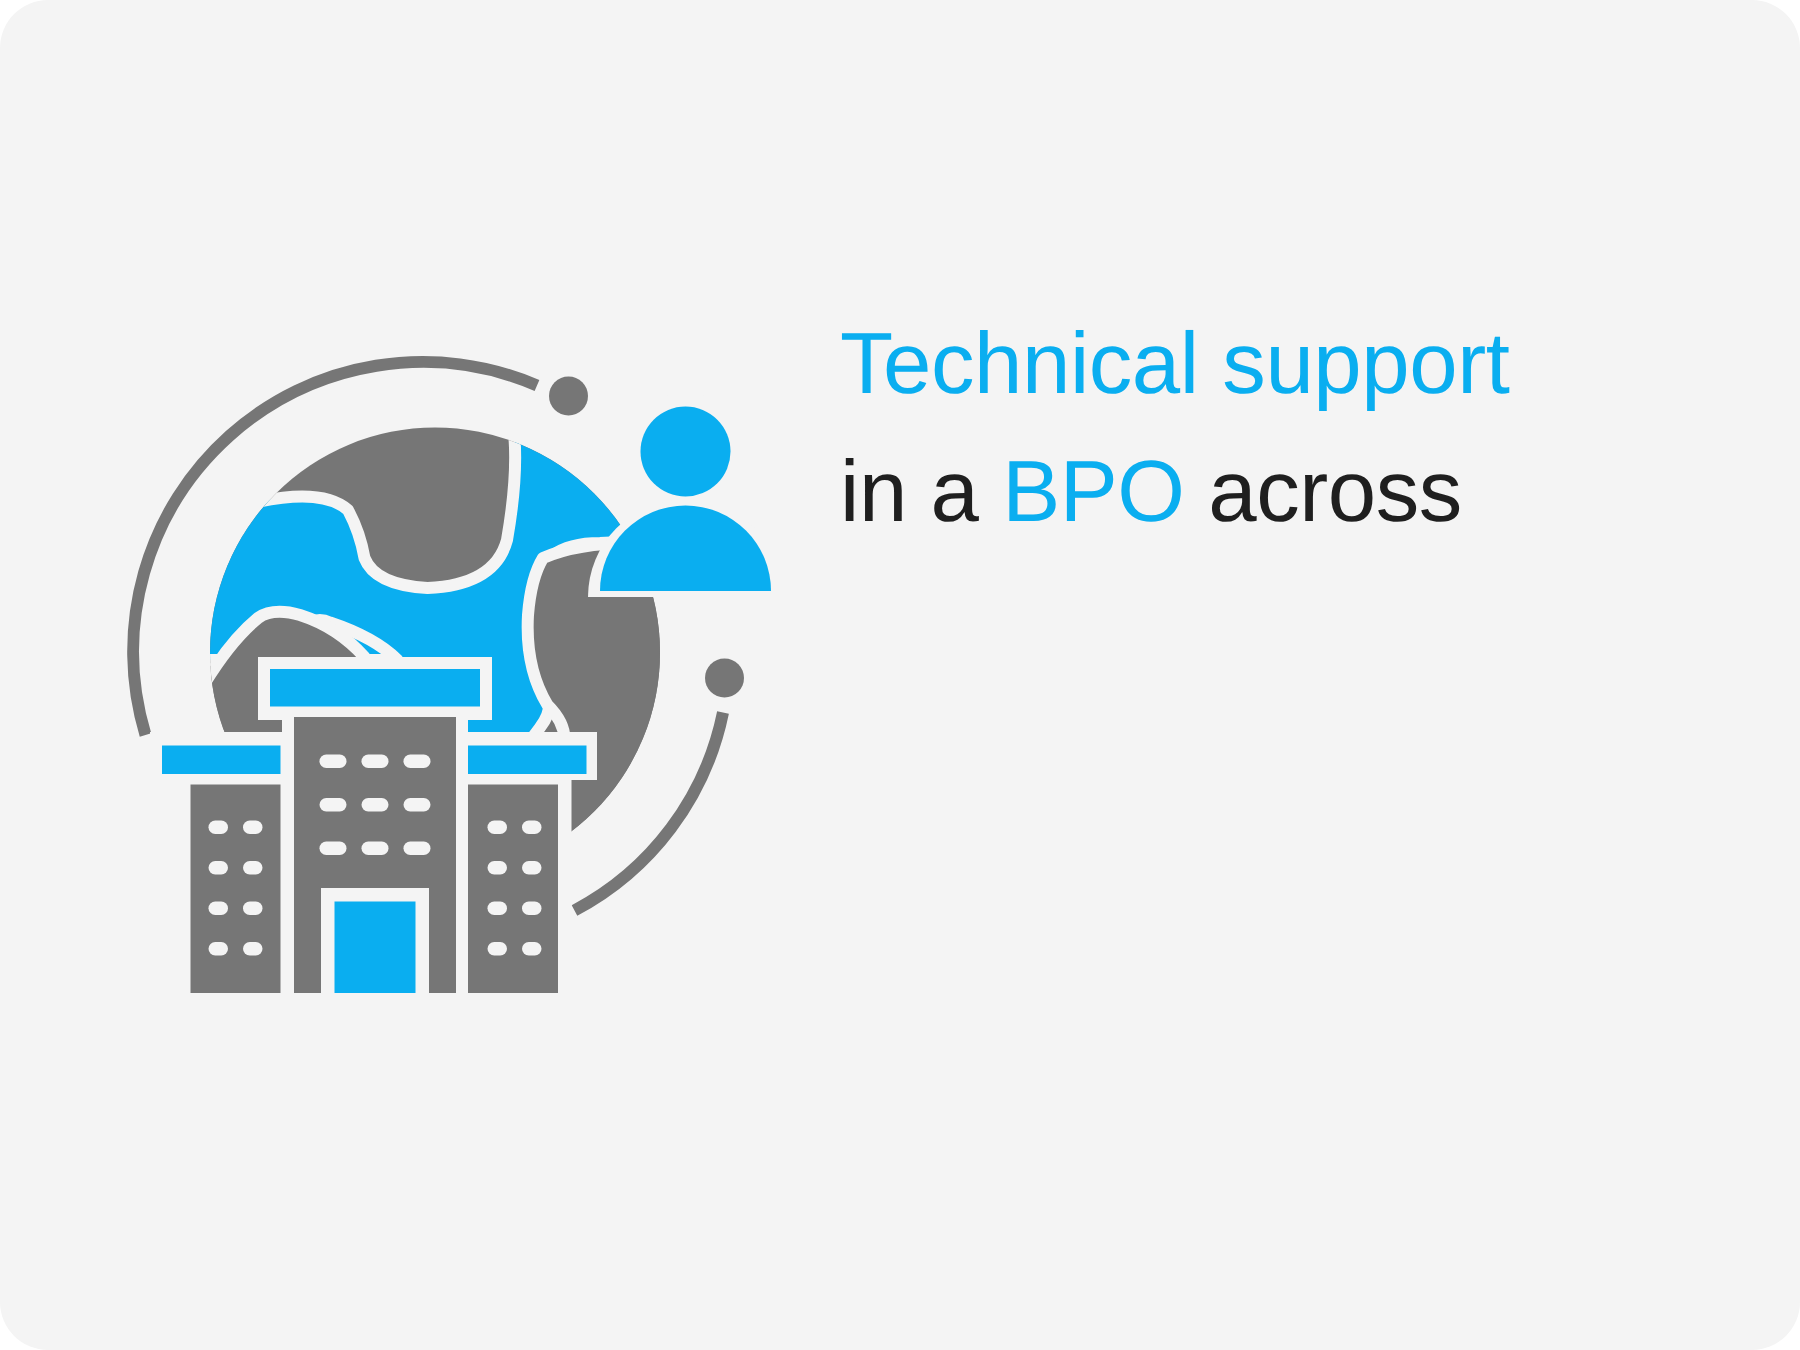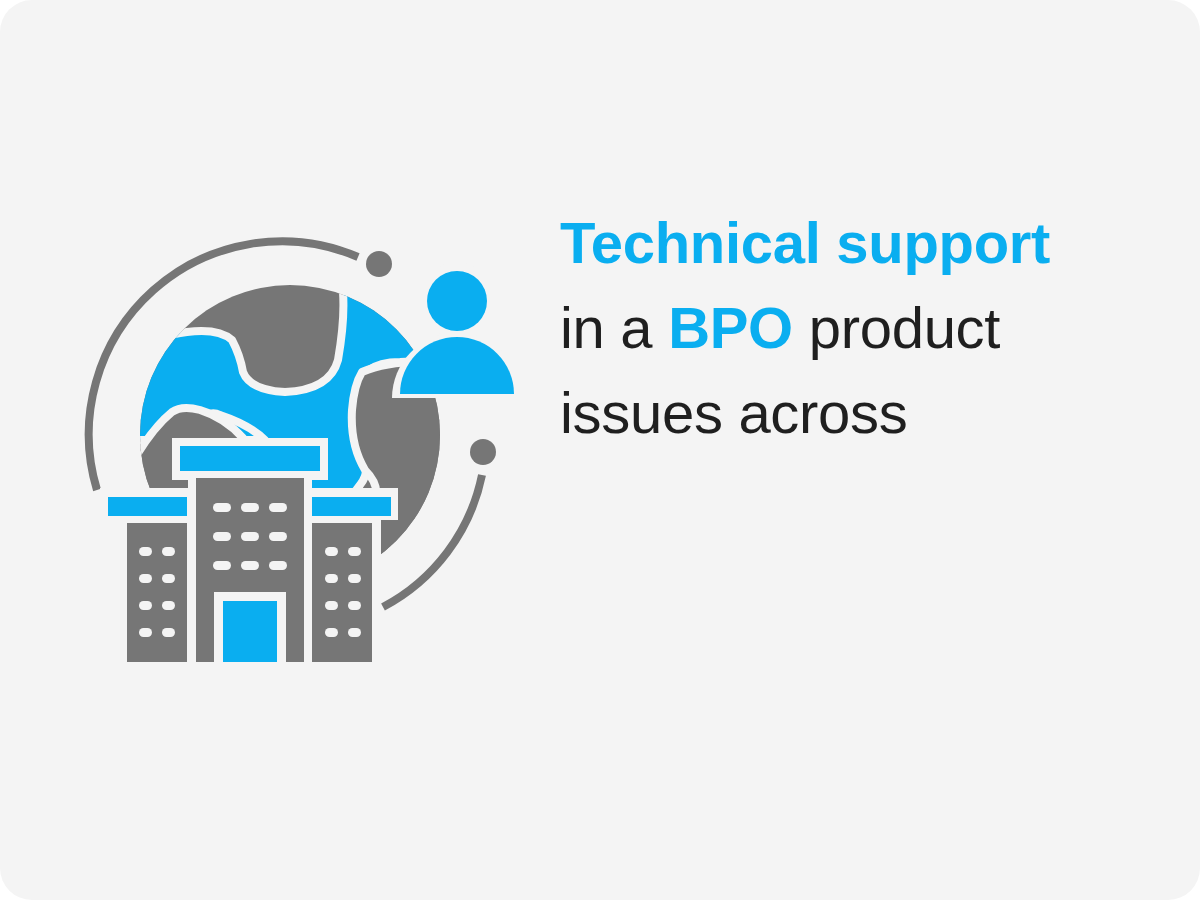--- a/index.html
+++ b/index.html
@@ -36,21 +36,21 @@
       line-height: 85px;
       color: #1f1f1f;
       letter-spacing: -0.3px;
     }
     .line {
       display: block;
       white-space: nowrap;
     }
     .accent {
       color: #0aaef0;
-      font-weight: bold;
+      font-weight: normal;
       text-align: right;
     }
   </style>
 </head>
 <body>
 
 <div class="card">
 
   <svg class="illustration" viewBox="0 0 600 900" xmlns="http://www.w3.org/2000/svg">
 
@@ -145,16 +145,15 @@
         <rect x="325" y="628" width="13" height="9" rx="4.5"></rect>
         <rect x="348" y="628" width="13" height="9" rx="4.5"></rect>
       </g>
     </g>
   </svg>
 
   <div class="text-block">
     <span class="line">
       <span class="accent">Technical support</span>
     </span>
-    <span class="line"><span>in a </span><span class="accent">BPO</span><span> product</span></span>
-    <span class="line">issues across</span>
+    <span class="line"><span>in a </span><span class="accent">BPO</span><span> across</span></span>
   </div>
 </div>
 
 </body></html>

